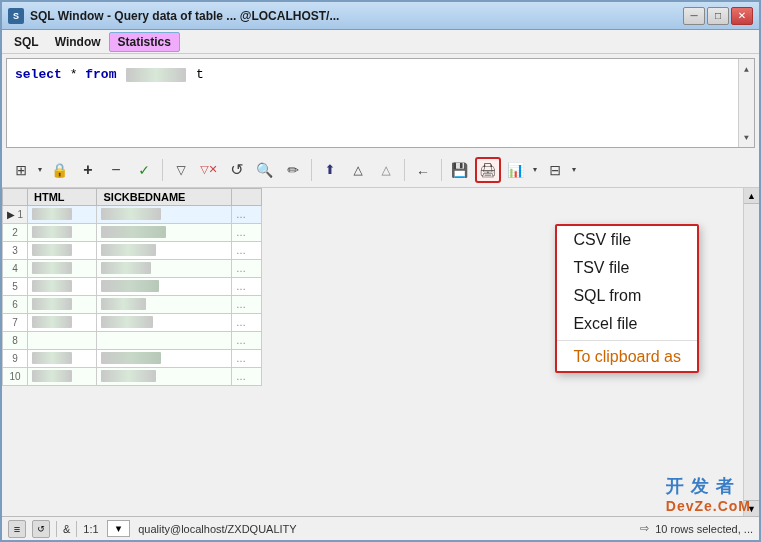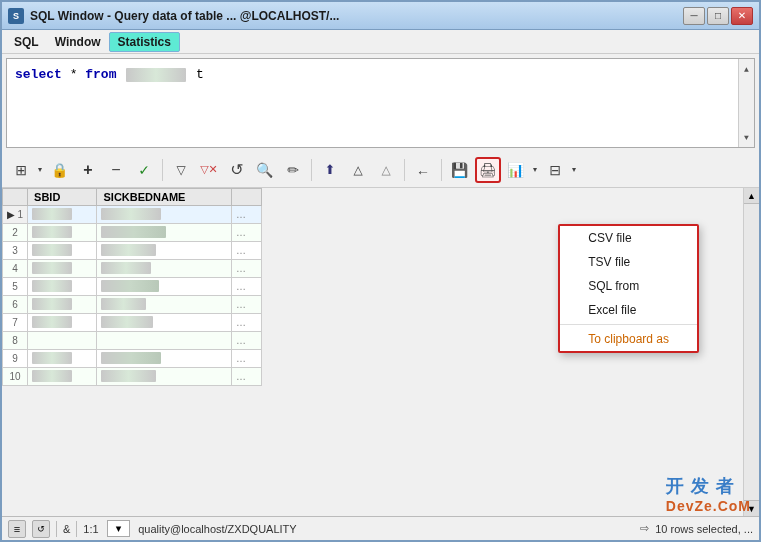--- a/index.html
+++ b/index.html
@@ -93,21 +93,21 @@
     .menu-item {
       padding: 2px 8px;
       cursor: pointer;
       font-size: 12px;
       color: #1a1a1a;
       border-radius: 2px;
       font-weight: bold;
     }
 
     .menu-item.active {
-      background: #5eead4;
+      background: #f0abfc;
       border: 1px solid #7ab0d8;
     }
 
     
     .sql-editor {
       background: white;
       border: 1px solid #aaa;
       margin: 4px;
       height: 90px;
       flex-shrink: 0;
@@ -286,23 +286,23 @@
       right: 60px;
       background: white;
       border: 2px solid #cc2222;
       border-radius: 2px;
       box-shadow: 2px 3px 8px rgba(0,0,0,0.25);
       z-index: 100;
       min-width: 130px;
     }
 
     .export-dropdown-item {
-      padding: 5px 28px;
+      padding: 5px 16px;
       cursor: pointer;
-      font-size: 12px;
+      font-size: 16px;
       color: #1a1a1a;
     }
 
     .export-dropdown-item.special {
       color: #cc6600;
       text-align: right;
     }
 
     .dropdown-separator {
       height: 1px;
@@ -509,21 +509,21 @@
     </div>
   </div>
 
   <div class="main-content">
 
     <div class="data-table-wrapper">
       <table class="data-table">
         <thead>
           <tr>
             <th class="row-indicator"></th>
-            <th>SBID</th>
+            <th>HTML</th>
             <th>SICKBEDNAME</th>
             <th style="width:30px;"></th>
           </tr>
         </thead>
         <tbody>
           <tr class="current-row">
             <td class="row-indicator"><span class="row-arrow">▶</span> 1</td>
             <td><span class="cell-blurred" style="width:30px;"></span></td>
             <td><span class="cell-blurred" style="width:60px;"></span></td>
             <td style="font-size:10px;color:#888;">…</td>

